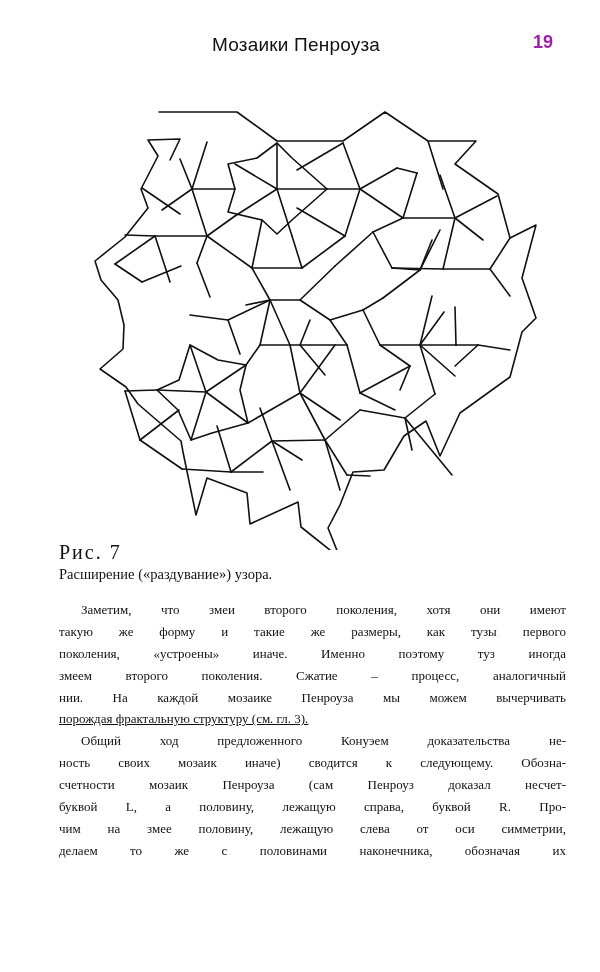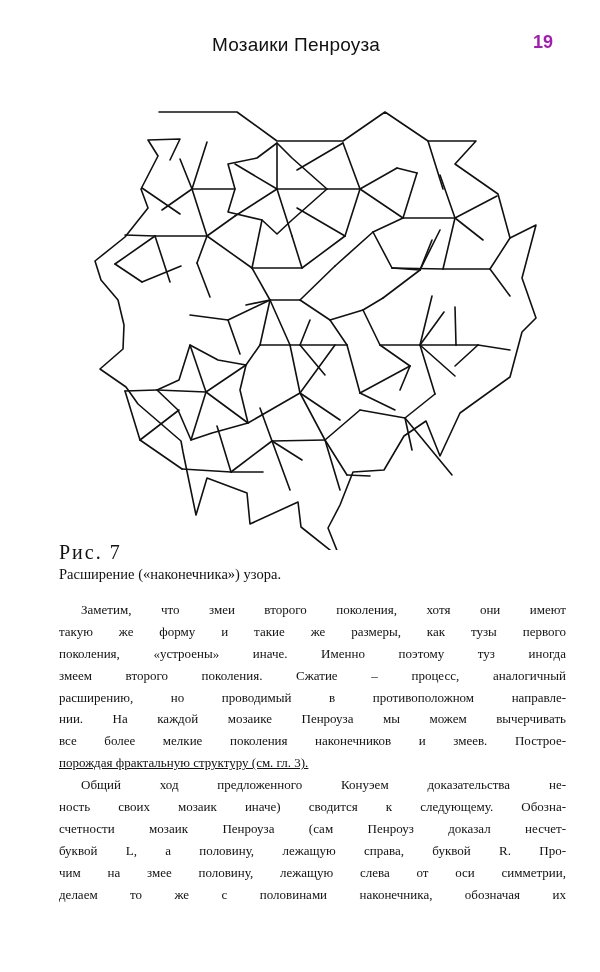--- a/index.html
+++ b/index.html
@@ -147,31 +147,29 @@
       <line x1="300" y1="345" x2="310" y2="320"></line>
       <line x1="300" y1="345" x2="325" y2="375"></line>
       <line x1="270" y1="300" x2="260" y2="345"></line>
       <line x1="260" y1="345" x2="246" y2="365"></line>
       <line x1="260" y1="345" x2="290" y2="345"></line>
     </g>
   </svg>
 </div>
 
 <div class="fig-label">Рис. 7</div>
-<div class="fig-caption">Расширение («наконечника») узора.</div>
+<div class="fig-caption">Расширение («раздувание») узора.</div>
 
 <div class="body-text">
   <div>
     <span class="line indent">Заметим, что змеи второго поколения, хотя они имеют</span>
     <span class="line">такую же форму и такие же размеры, как тузы первого</span>
     <span class="line">поколения, «устроены» иначе. Именно поэтому туз иногда</span>
     <span class="line">змеем второго поколения. Сжатие – процесс, аналогичный</span>
-    <span class="line">расширению, но проводимый в противоположном направле-</span>
     <span class="line">нии. На каждой мозаике Пенроуза мы можем вычерчивать</span>
-    <span class="line">все более мелкие поколения наконечников и змеев. Построе-</span>
     <span class="line last">порождая фрактальную структуру (см. гл. 3).</span>
   </div>
   <div>
     <span class="line indent">Общий ход предложенного Конуэем доказательства не-</span>
     <span class="line">ность своих мозаик иначе) сводится к следующему. Обозна-</span>
     <span class="line">счетности мозаик Пенроуза (сам Пенроуз доказал несчет-</span>
     <span class="line">буквой L, а половину, лежащую справа, буквой R. Про-</span>
     <span class="line">чим на змее половину, лежащую слева от оси симметрии,</span>
     <span class="line">делаем то же с половинами наконечника, обозначая их</span>
   </div>

